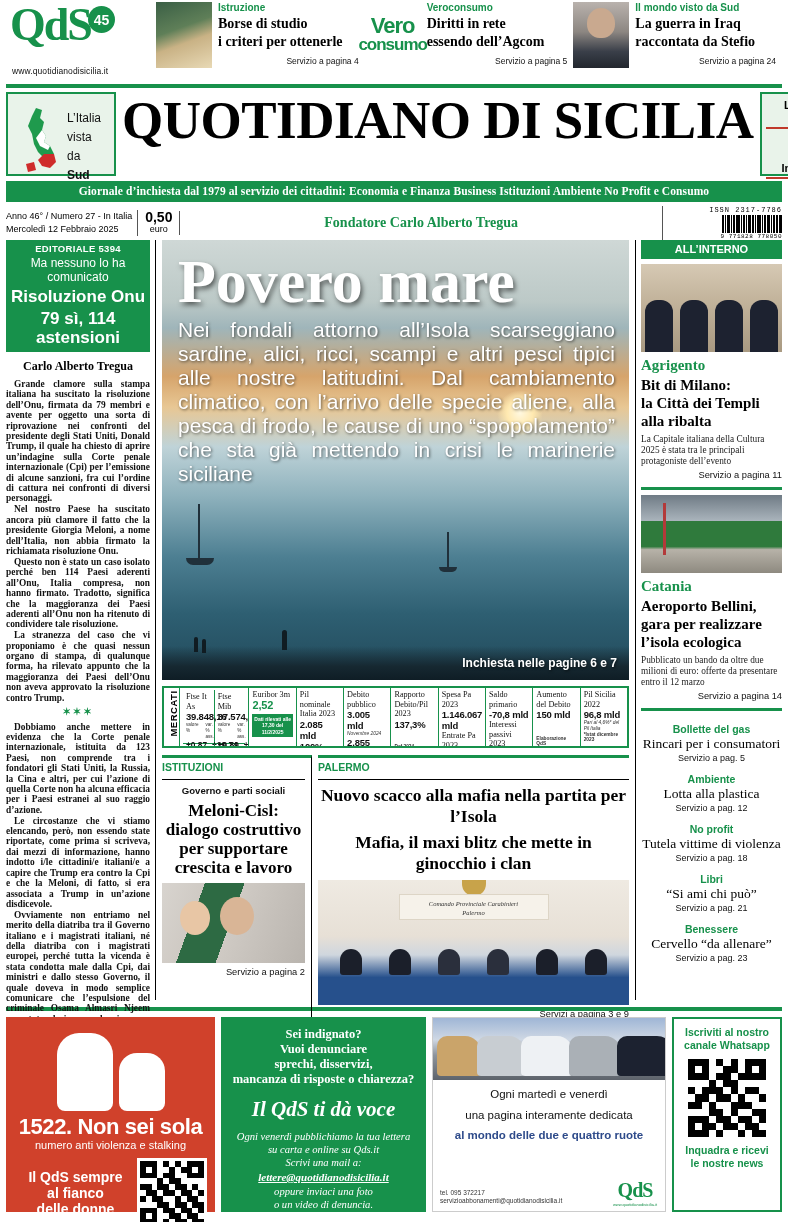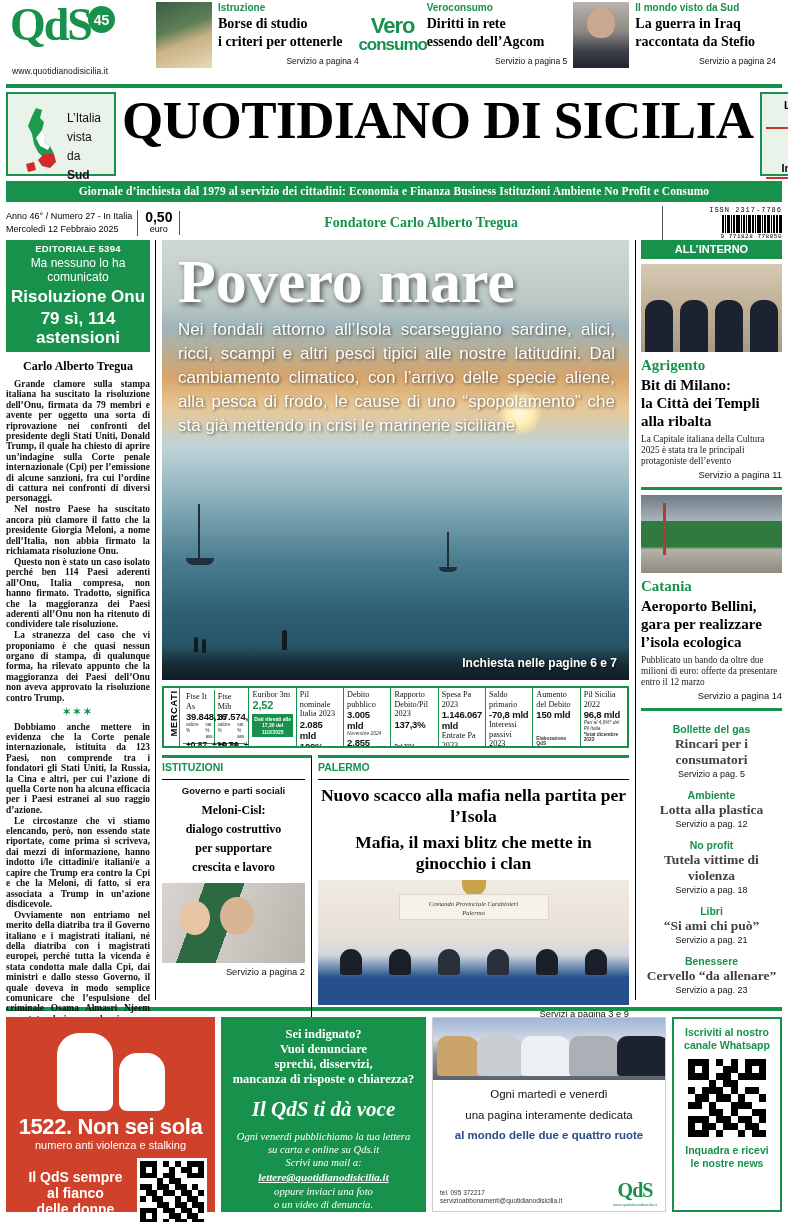--- a/index.html
+++ b/index.html
@@ -112,21 +112,21 @@
   .boat2 { position:absolute; left:285px; bottom:112px; width:1.5px; height:36px; background:#20303a;}
   .boat2::after{content:"";position:absolute;left:-8px;top:35px;width:18px;height:5px;background:#20303a;border-radius:0 0 8px 8px;}
   .rock { position:absolute; bottom:0; left:0; right:0; height:34px;
           background:linear-gradient(180deg,rgba(20,35,42,0) 0%,#162831 60%,#0f1d25 100%); }
   .figure { position:absolute; bottom:30px; left:120px; width:5px; height:20px; background:#101c22; border-radius:3px 3px 0 0;}
   .figure2 { position:absolute; bottom:28px; left:32px; width:4px; height:15px; background:#101c22; border-radius:3px 3px 0 0;}
   .figure3 { position:absolute; bottom:27px; left:40px; width:4px; height:14px; background:#101c22; border-radius:3px 3px 0 0;}
   .lead-title { position:relative; font-family:"Liberation Serif",serif; font-weight:bold;
       font-size:62px; line-height:70px; color:#fff; padding:6px 0 0 16px;
       text-shadow:2px 3px 5px rgba(0,0,0,.55); }
-  .lead-deck { position:relative; color:#fff; font-size:17px; line-height:24px; padding:2px 14px 0 16px;
+  .lead-deck { position:relative; color:#fff; font-size:21px; line-height:24px; padding:2px 14px 0 16px;
       text-align:justify; text-shadow:1px 1px 3px rgba(0,0,0,.6); font-weight:normal;}
   .lead-credit { position:absolute; right:12px; bottom:10px; color:#fff; font-weight:bold; font-size:12px;
       text-shadow:1px 1px 3px rgba(0,0,0,.7);}
 
   
   .mkt { display:flex; border:2px solid #17914b; margin-top:6px; height:62px; }
   .mkt-label { width:16px; flex:0 0 16px; border-right:1px solid #17914b; position:relative;}
   .mkt-label span { position:absolute; left:-17px; top:20px; width:52px; transform:rotate(-90deg);
       font-weight:bold; font-size:9.5px; letter-spacing:0.5px; text-align:center;}
   .mkt-cell { flex:1; border-right:1px solid #17914b; padding:2px 3px; min-width:0; overflow:hidden;}
@@ -148,21 +148,21 @@
              padding:2px 1px; line-height:6.5px; margin-top:3px;}
 
   
   .band { display:flex; gap:6px; margin-top:7px; }
   .band-left { width:150px; flex:0 0 150px; border-right:1px solid #000; padding-right:6px;}
   .band-right { flex:1; min-width:0; }
   .sec-k { color:#17914b; font-weight:bold; font-size:10.5px; padding-bottom:3px; }
   .topline { border-top:3px solid #17914b; }
   .hr-thin { border-bottom:1px solid #000; margin:3px 0 5px;}
   .band-over { text-align:center; font-size:9.6px; font-weight:bold; line-height:12px; color:#111;}
-  .band-title { font-family:"Liberation Serif",serif; font-weight:bold; font-size:12px; line-height:19px;
+  .band-title { font-family:"Liberation Serif",serif; font-weight:bold; font-size:17px; line-height:19px;
                 text-align:center; margin-top:4px; color:#000;}
   .band-title2 { font-family:"Liberation Serif",serif; font-weight:bold; font-size:17.5px; line-height:21px;
                 text-align:center; margin-top:5px; color:#000;}
   .band-over2 { text-align:center; font-size:10px; font-weight:bold; line-height:13px; color:#111;}
   .photo-meloni { width:100%; height:80px; margin-top:6px;
      background:linear-gradient(110deg,#d8d4cf 0%,#cfcac4 25%,#2d6a43 25%,#2d6a43 48%,#cfcac4 48%,#b9b4ae 100%);
      position:relative; overflow:hidden;}
   .photo-meloni::before{content:"";position:absolute;left:18px;top:18px;width:30px;height:34px;border-radius:50%;background:#e8c6a5;}
   .photo-meloni::after{content:"";position:absolute;left:58px;top:14px;width:34px;height:38px;border-radius:50%;background:#d9b596;}
   .photo-cara { width:100%; height:125px; margin-top:6px; position:relative; overflow:hidden;
@@ -189,21 +189,21 @@
   .ai-photo2 .canopy { position:absolute; top:0; left:0; right:0; height:26px; background:linear-gradient(180deg,#6f7b85,#aab4bc);}
   .ai-photo2 .pole { position:absolute; left:22px; top:8px; width:3px; height:52px; background:#b33a3a;}
   .ai-k { color:#17914b; font-family:"Liberation Serif",serif; font-weight:bold; font-size:15px; margin-top:5px;}
   .ai-t { font-family:"Liberation Serif",serif; font-weight:bold; font-size:15px; line-height:18px; margin-top:2px; color:#000;}
   .ai-d { font-family:"Liberation Serif",serif; font-size:9.3px; line-height:11px; margin-top:4px; color:#222;}
   .ai-svc { text-align:right; font-size:9.3px; margin-top:3px; color:#111;}
   .ai-rule { border-top:3px solid #17914b; margin-top:7px;}
 
   .brief { text-align:center; margin-top:10px; }
   .brief-k { color:#17914b; font-weight:bold; font-size:10.5px; }
-  .brief-t { font-family:"Liberation Serif",serif; font-weight:bold; font-size:13.5px; line-height:16px; margin-top:1px; color:#404040;}
+  .brief-t { font-family:"Liberation Serif",serif; font-weight:normal; font-size:13.5px; line-height:16px; margin-top:1px; color:#000000;}
   .brief-s { font-size:9px; margin-top:1px; color:#111;}
 
   
   .ads { display:flex; gap:6px; margin-top:7px; border-top:4px solid #17914b; padding-top:6px; height:205px;}
   .ad1 { width:209px; flex:0 0 209px; background:#d0412b; position:relative; padding:8px; color:#fff;}
   .hands { height:86px; display:flex; justify-content:center; align-items:flex-end; gap:6px;}
   .hand { width:56px; height:78px; background:#fff; border-radius:22px 22px 8px 8px; position:relative;}
   .hand.small { width:46px; height:58px; border-radius:18px 18px 8px 8px;}
   .ad1-t { font-weight:bold; font-size:22px; line-height:24px; text-align:center; margin-top:4px; letter-spacing:-0.4px;}
   .ad1-s { font-size:11px; text-align:center; line-height:13px;}

